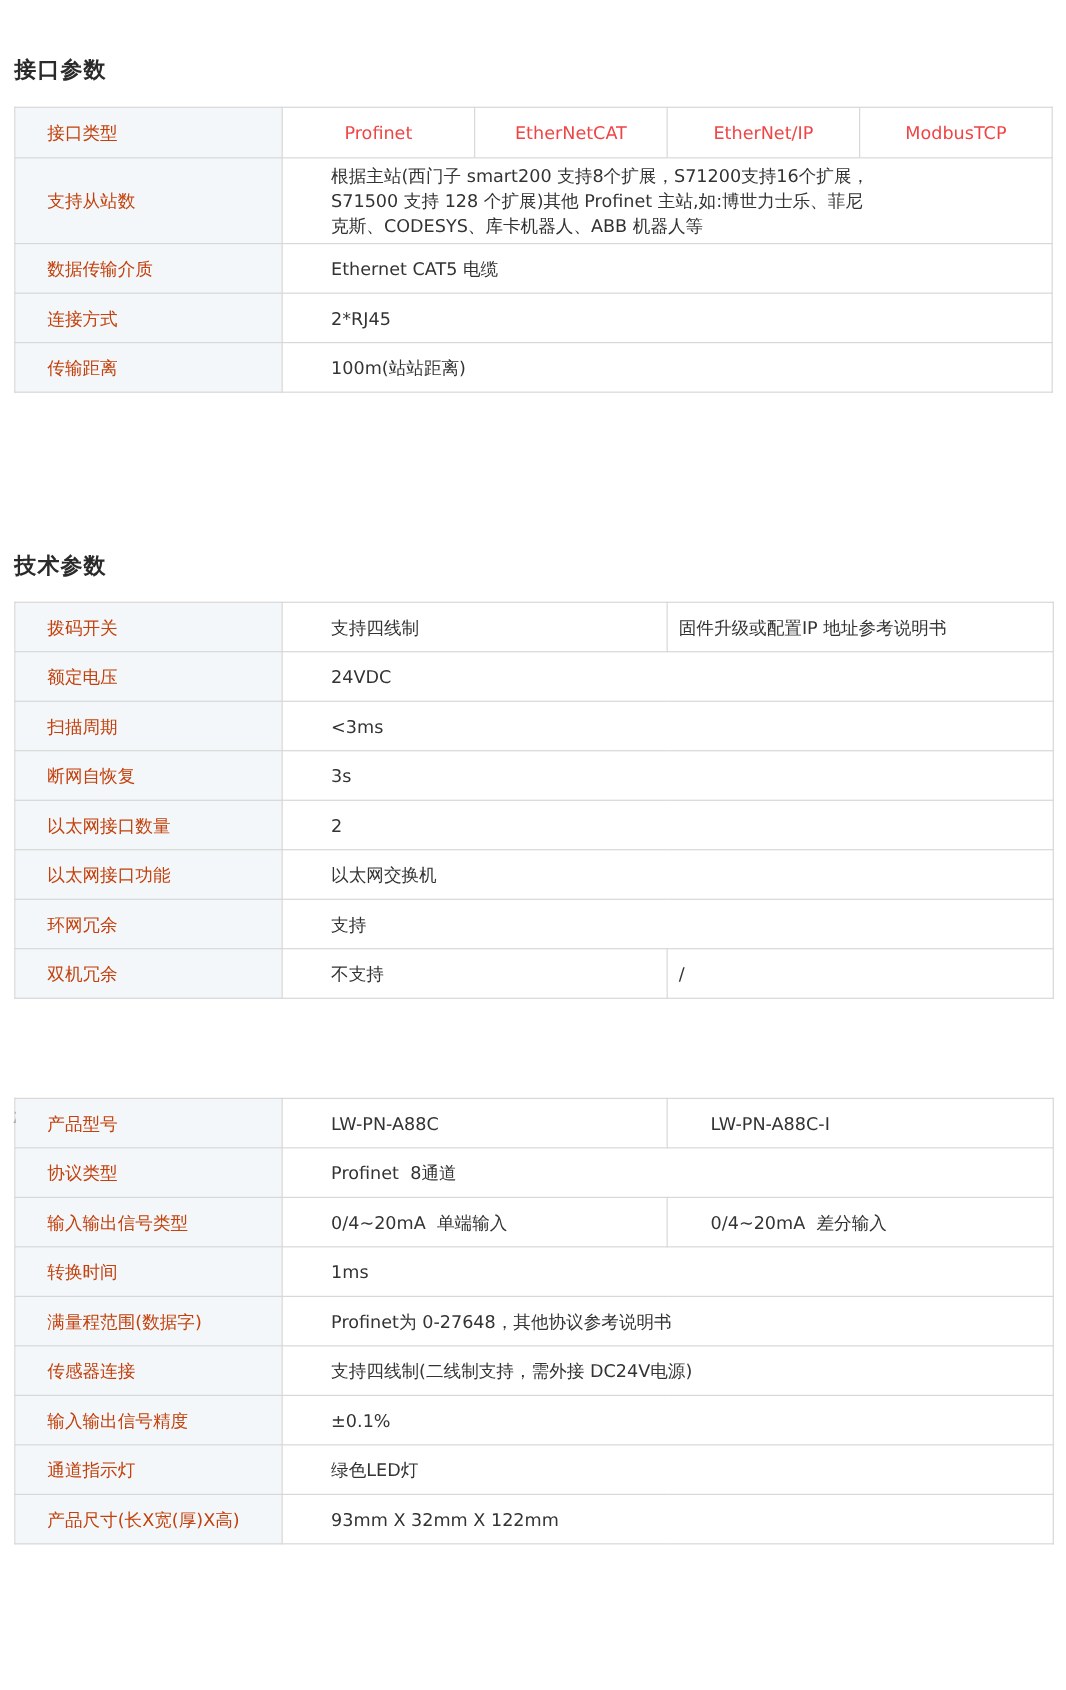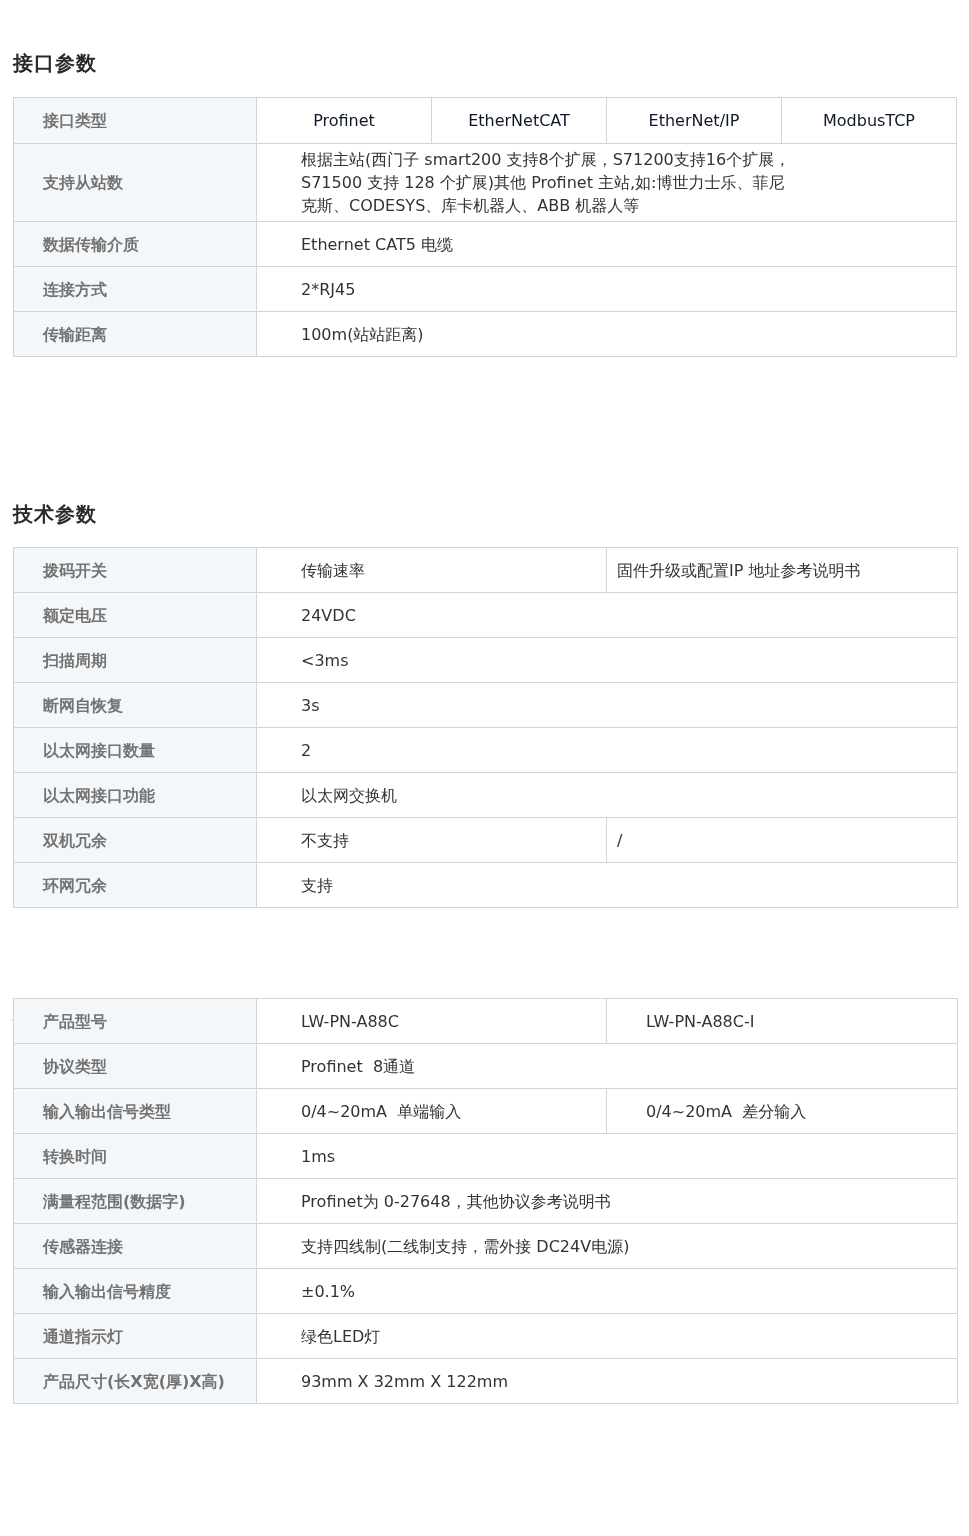--- a/index.html
+++ b/index.html
@@ -18,30 +18,29 @@
     border: 1px solid #d4d4d4;
     height: 45px;
     vertical-align: middle;
     color: #333333;
     line-height: 23px;
   }
   table.spec td.label {
     width: 243px;
     background: #f4f7fa;
     padding-left: 29px;
-    color: #737373;
-    font-weight: bold;
+    color: #c2410c;
   }
   table.spec td.val { padding-left: 44px; background: #ffffff; }
   table.spec td.center { text-align: left; padding-left: 10px; }
   table.spec td.half2 { padding-left: 39px; }
   .sub-grid { display: flex; height: 45px; }
   .sub-grid > div {
     flex: 1; display: flex; align-items: center; justify-content: center;
-    border-left: 1px solid #d4d4d4; font-size: 16px; color: #0f172a;
+    border-left: 1px solid #d4d4d4; font-size: 16px; color: #ef4444;
   }
   .sub-grid > div:first-child { border-left: none; }
   td.subwrap { padding: 0 !important; }
   .multi { padding-top: 4px; padding-bottom: 4px; }
 </style>
 </head>
 <body>
 
 <div class="section-title" style="top:50px">接口参数</div>
 <table class="spec" style="top:97px">
@@ -83,21 +82,21 @@
 <div class="section-title" style="top:501px">技术参数</div>
 <table class="spec" style="top:547px">
   <colgroup>
       <col style="width:243px">
       <col style="width:350px">
       <col style="width:351px">
     </colgroup>
   <tbody>
       <tr>
     <td class="label">拨码开关</td>
-    <td class="val">传输速率</td>
+    <td class="val">支持四线制</td>
     <td class="val center">固件升级或配置IP 地址参考说明书</td>
   </tr>
   <tr>
     <td class="label">额定电压</td>
     <td class="val" colspan="2">24VDC</td>
   </tr>
   <tr>
     <td class="label">扫描周期</td>
     <td class="val" colspan="2">&lt;3ms</td>
   </tr>
@@ -107,27 +106,27 @@
   </tr>
   <tr>
     <td class="label">以太网接口数量</td>
     <td class="val" colspan="2">2</td>
   </tr>
   <tr>
     <td class="label">以太网接口功能</td>
     <td class="val" colspan="2">以太网交换机</td>
   </tr>
   <tr>
+    <td class="label">环网冗余</td>
+    <td class="val" colspan="2">支持</td>
+  </tr>
+  <tr>
     <td class="label">双机冗余</td>
     <td class="val">不支持</td>
     <td class="val center">/</td>
-  </tr>
-  <tr>
-    <td class="label">环网冗余</td>
-    <td class="val" colspan="2">支持</td>
   </tr>
 </tbody>
   </table>
 
 <div class="section-title" style="top:1003px">模拟量混合输入输出</div>
 <table class="spec" style="top:998px">
   <colgroup>
       <col style="width:243px">
       <col style="width:350px">
       <col style="width:351px">

